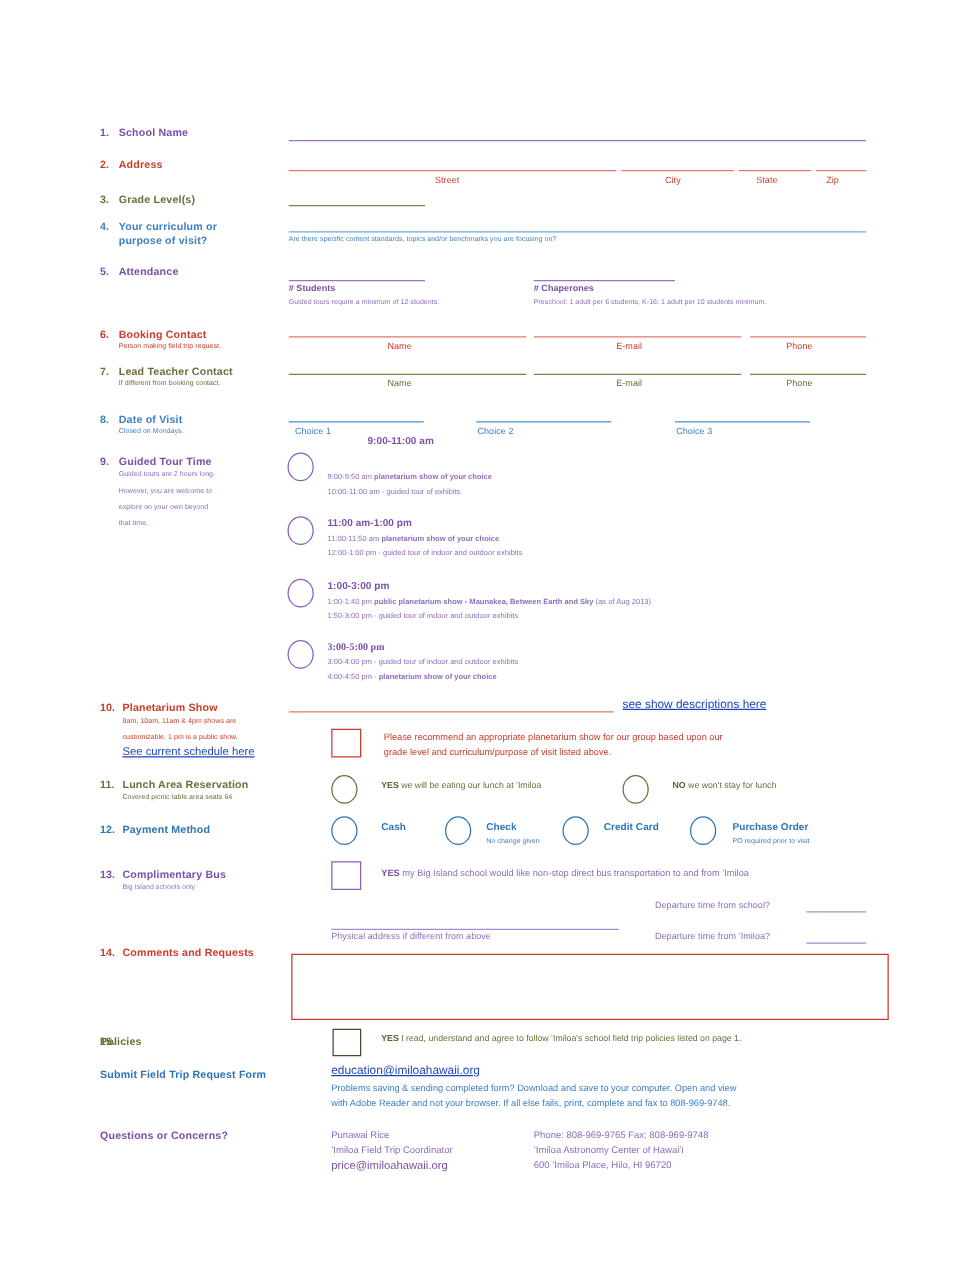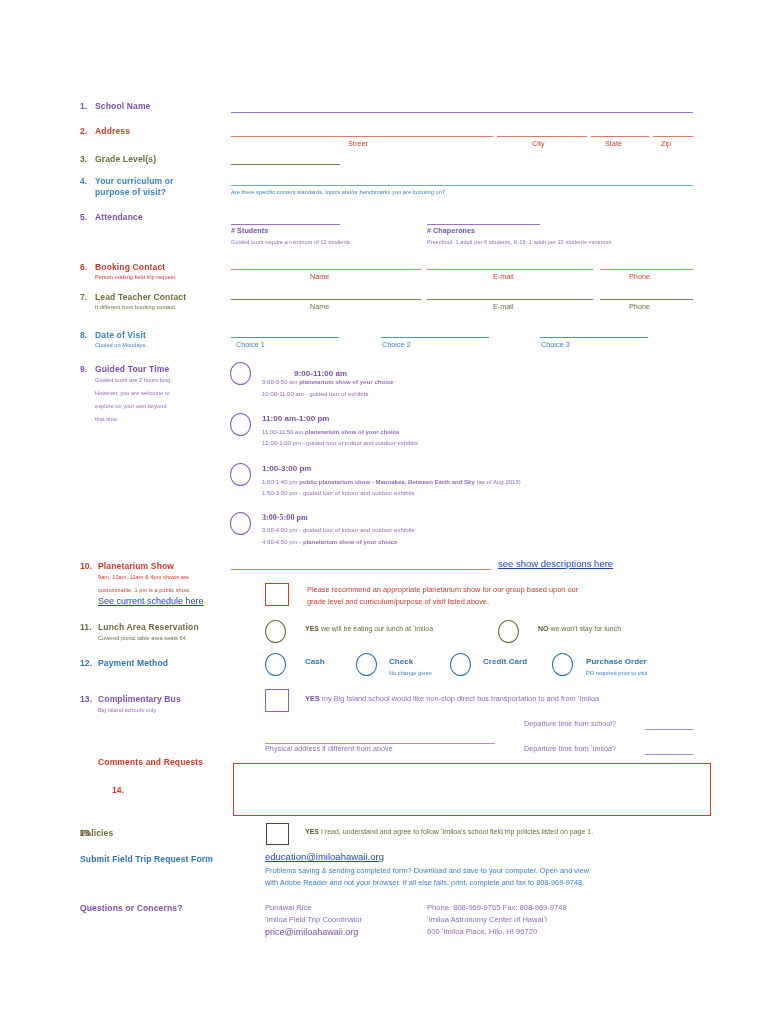--- a/index.html
+++ b/index.html
@@ -147,21 +147,21 @@
   <div class="abs fieldcap c-blue" style="left:541px;top:340px;">Choice 3</div>
 
   <div class="abs num c-purple" style="left:80px;top:364px;">9.</div>
   <div class="abs numlabel c-purple" style="left:95px;top:364px;">Guided Tour Time</div>
   <div class="abs hint c-purple2" style="left:95px;top:376px;">Guided tours are 2 hours long.</div>
   <div class="abs hint c-purple2" style="left:95px;top:389px;">However, you are welcome to</div>
   <div class="abs hint c-purple2" style="left:95px;top:402px;">explore on your own beyond</div>
   <div class="abs hint c-purple2" style="left:95px;top:415px;">that time.</div>
 
   <div class="abs radio" style="left:230px;top:362px;width:21px;height:23px;border:1.6px solid #8B5FBF;"></div>
-  <div class="abs opt-title c-purple" style="left:262px;top:369px;padding-left:32px;">9:00-11:00 am</div>
+  <div class="abs opt-title c-purple" style="left:262px;top:348px;padding-left:32px;">9:00-11:00 am</div>
   <div class="abs opt-line c-purple2" style="left:262px;top:377px;">
     <span>9:00-9:50 am </span><b>planetarium show of your choice</b>
   </div>
   <div class="abs opt-line c-purple2" style="left:262px;top:389px;">10:00-11:00 am - guided tour of exhibits</div>
 
   <div class="abs radio" style="left:230px;top:413px;width:21px;height:23px;border:1.6px solid #8B5FBF;"></div>
   <div class="abs opt-title c-purple" style="left:262px;top:414px;">11:00 am-1:00 pm</div>
   <div class="abs opt-line c-purple2" style="left:262px;top:427px;">
     <span>11:00-11:50 am </span><b>planetarium show of your choice</b>
   </div>
@@ -230,21 +230,21 @@
 
   <div class="abs fieldcap c-purple2" style="left:524px;top:719px;">Departure time from school?</div>
   <div class="abs rule r-purple2" style="left:645px;top:729px;width:48px;"></div>
 
   <div class="abs rule r-purple2" style="left:265px;top:743px;width:230px;"></div>
   <div class="abs fieldcap c-purple2" style="left:265px;top:744px;">Physical address if different from above</div>
 
   <div class="abs fieldcap c-purple2" style="left:524px;top:744px;">Departure time from ʻImiloa?</div>
   <div class="abs rule r-purple2" style="left:645px;top:754px;width:48px;"></div>
 
-  <div class="abs num c-red" style="left:80px;top:785px;margin-left:32px;">14.</div>
+  <div class="abs num c-red" style="left:80px;top:757px;">14.</div>
   <div class="abs numlabel c-red" style="left:98px;top:757px;">Comments and Requests</div>
   <div class="abs bigbox" style="left:233px;top:763px;width:478px;height:53px;border:1.4px solid #CC3B2A;"></div>
 
   <div class="abs num c-olive" style="left:80px;top:828px;">15.</div>
   <div class="abs numlabel c-olive" style="left:80px;top:828px;">Policies</div>
   <div class="abs box" style="left:266px;top:823px;width:23px;height:22px;border:1.4px solid #4a4a32;"></div>
   <div class="abs" style="left:305px;top:828px;font-size:7px;"><b class="c-olivedk">YES</b><span class="c-olive"> I read, understand and agree to follow ʻImiloa's school field trip policies listed on page 1.</span></div>
 
   <div class="abs numlabel c-blue2" style="left:80px;top:854px;">Submit Field Trip Request Form</div>
   <div class="abs link-u c-linkblue" style="left:265px;top:851px;font-size:9.5px;">education@imiloahawaii.org</div>

